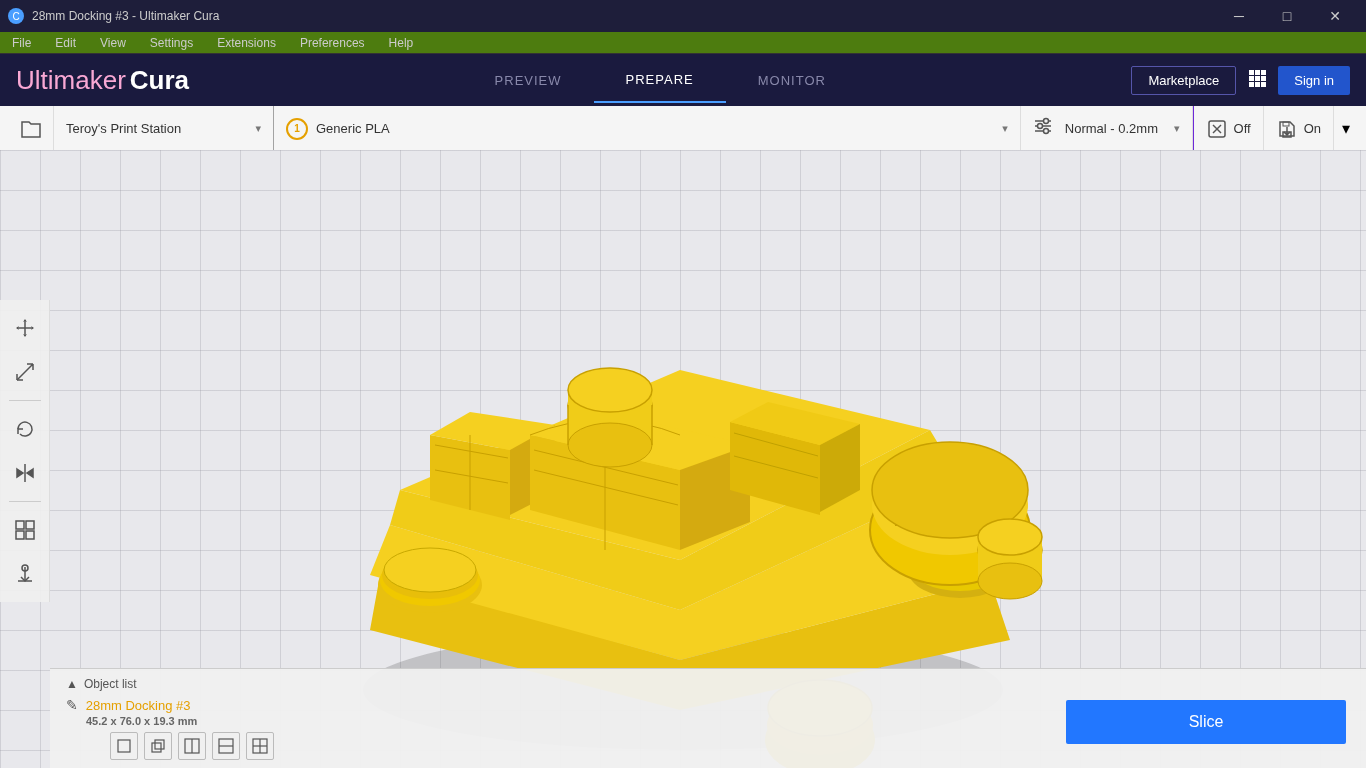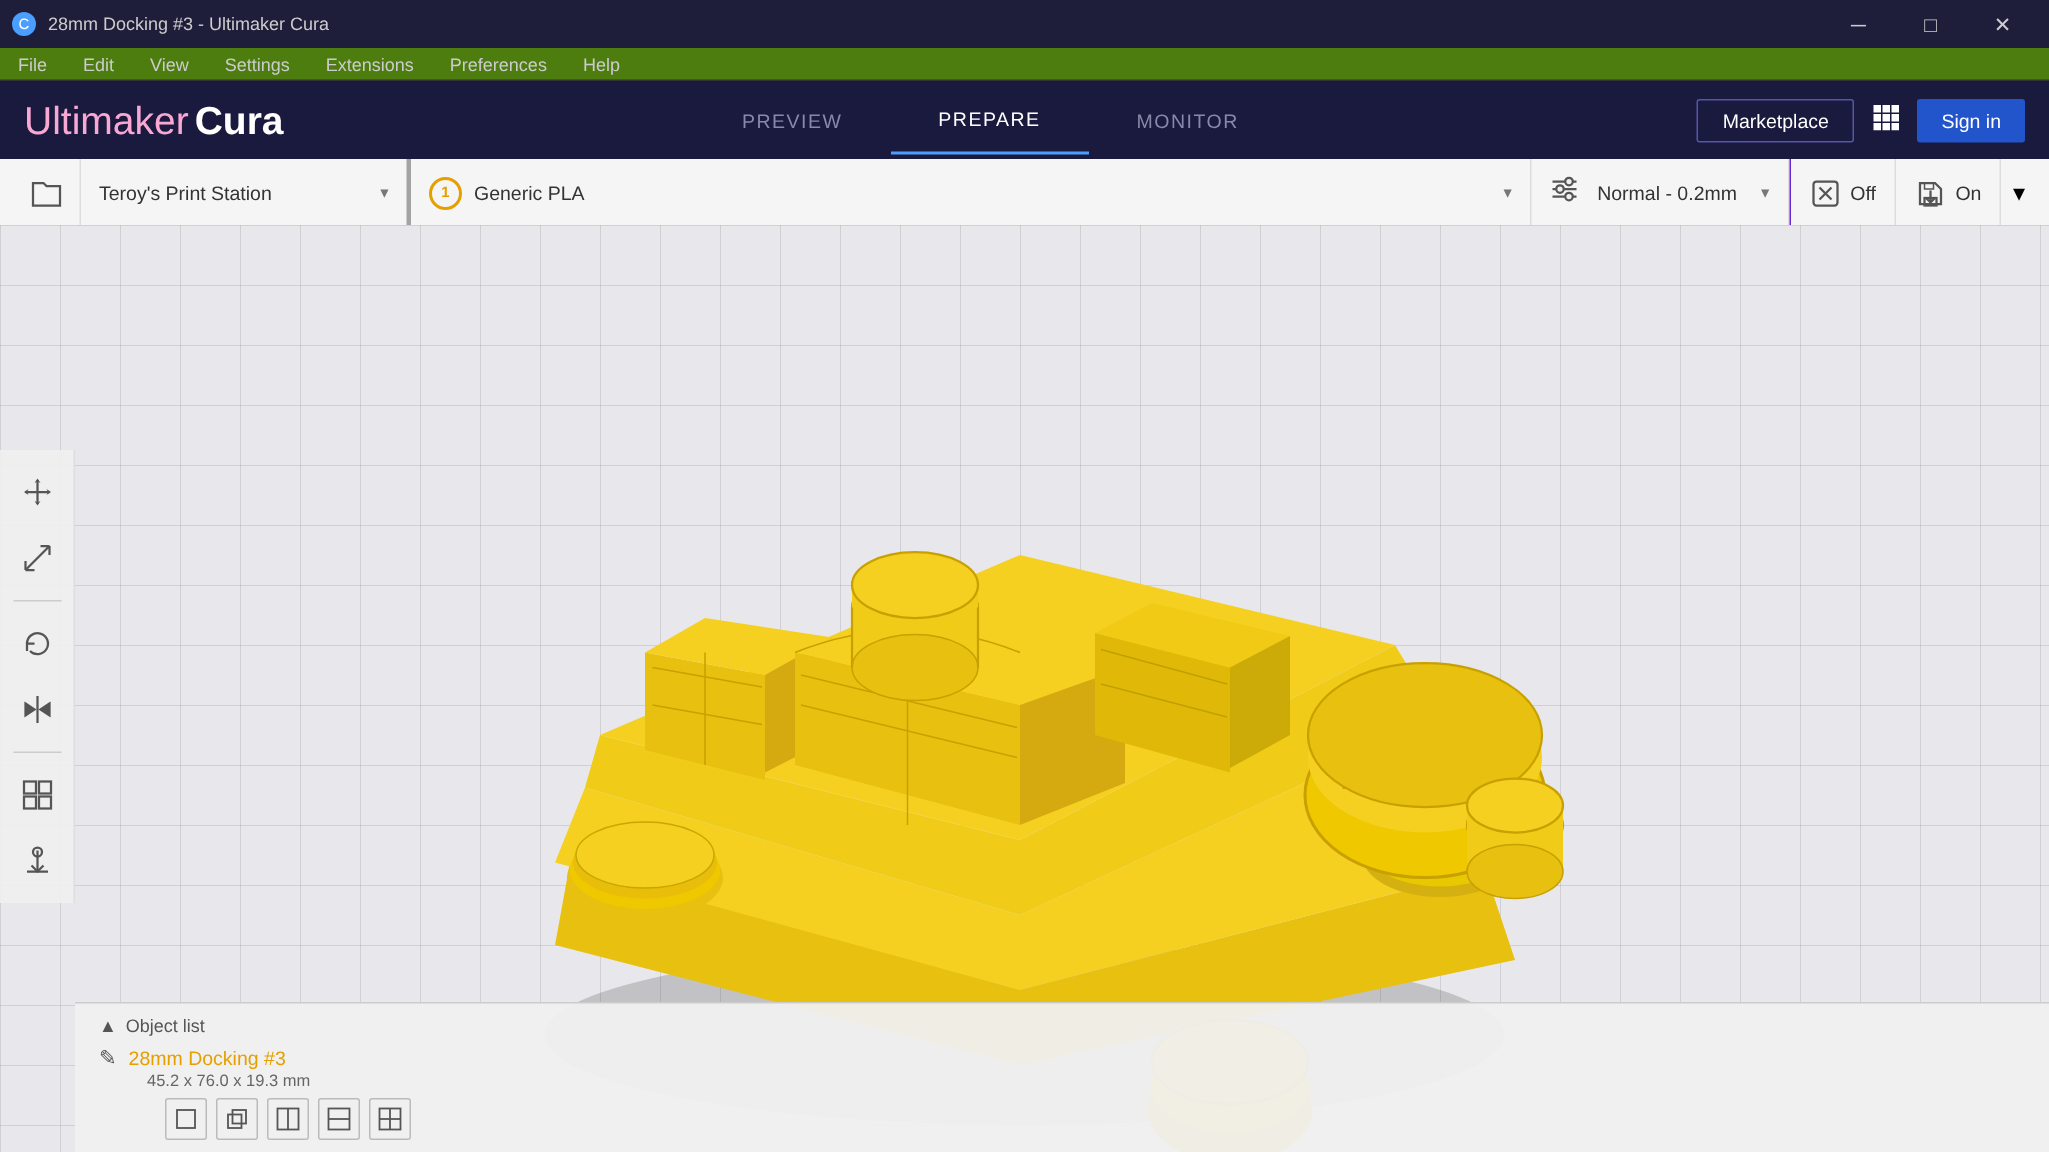--- a/index.html
+++ b/index.html
@@ -99,21 +99,21 @@
       justify-content: center;
       cursor: pointer;
       border-right: 1px solid #ddd;
     }
     .printer-select {
       display: flex;
       align-items: center;
       padding: 0 12px;
       height: 46px;
       cursor: pointer;
-      border-right: 3px solid #a3a3a3;
+      border-right: 1px solid #a3a3a3;
       min-width: 220px;
       gap: 8px;
       justify-content: flex-end;
     }
     .printer-select-text { font-size: 13px; color: #333; flex: 1; }
     .material-select {
       display: flex;
       align-items: center;
       padding: 0 12px;
       height: 46px;
@@ -210,21 +210,21 @@
     }
     .object-list-header {
       display: flex; align-items: center; gap: 6px;
       font-size: 12px; color: #555; cursor: pointer; margin-bottom: 6px;
     }
     .object-item {
       display: flex; align-items: center; gap: 8px;
       font-size: 13px; color: #e5a000; font-weight: 500;
     }
     .object-item-edit { color: #555; font-size: 14px; cursor: pointer; }
-    .object-dims { font-size: 11px; color: #666; margin-top: 2px; margin-left: 32px; }
+    .object-dims { font-size: 11px; color: #666; margin-top: 2px; margin-left: 20px; font-weight: bold; }
 
     
     .slice-panel {
       position: absolute;
       bottom: 24px;
       right: 20px;
       width: 280px;
     }
     .slice-btn {
       width: 100%;
@@ -522,14 +522,17 @@
       </div>
       <div class="transform-btn">
         <svg width="16" height="16" viewBox="0 0 16 16" fill="none" stroke="#555" stroke-width="1.2">
             <rect x="1" y="1" width="14" height="14"></rect>
             <line x1="8" y1="1" x2="8" y2="15"></line>
             <line x1="1" y1="8" x2="15" y2="8"></line>
           </svg>
       </div>
     </div>
 
+    <div class="slice-panel">
+      <button class="slice-btn">Slice</button>
+    </div>
   </div>
 </div>
 
 </body></html>

